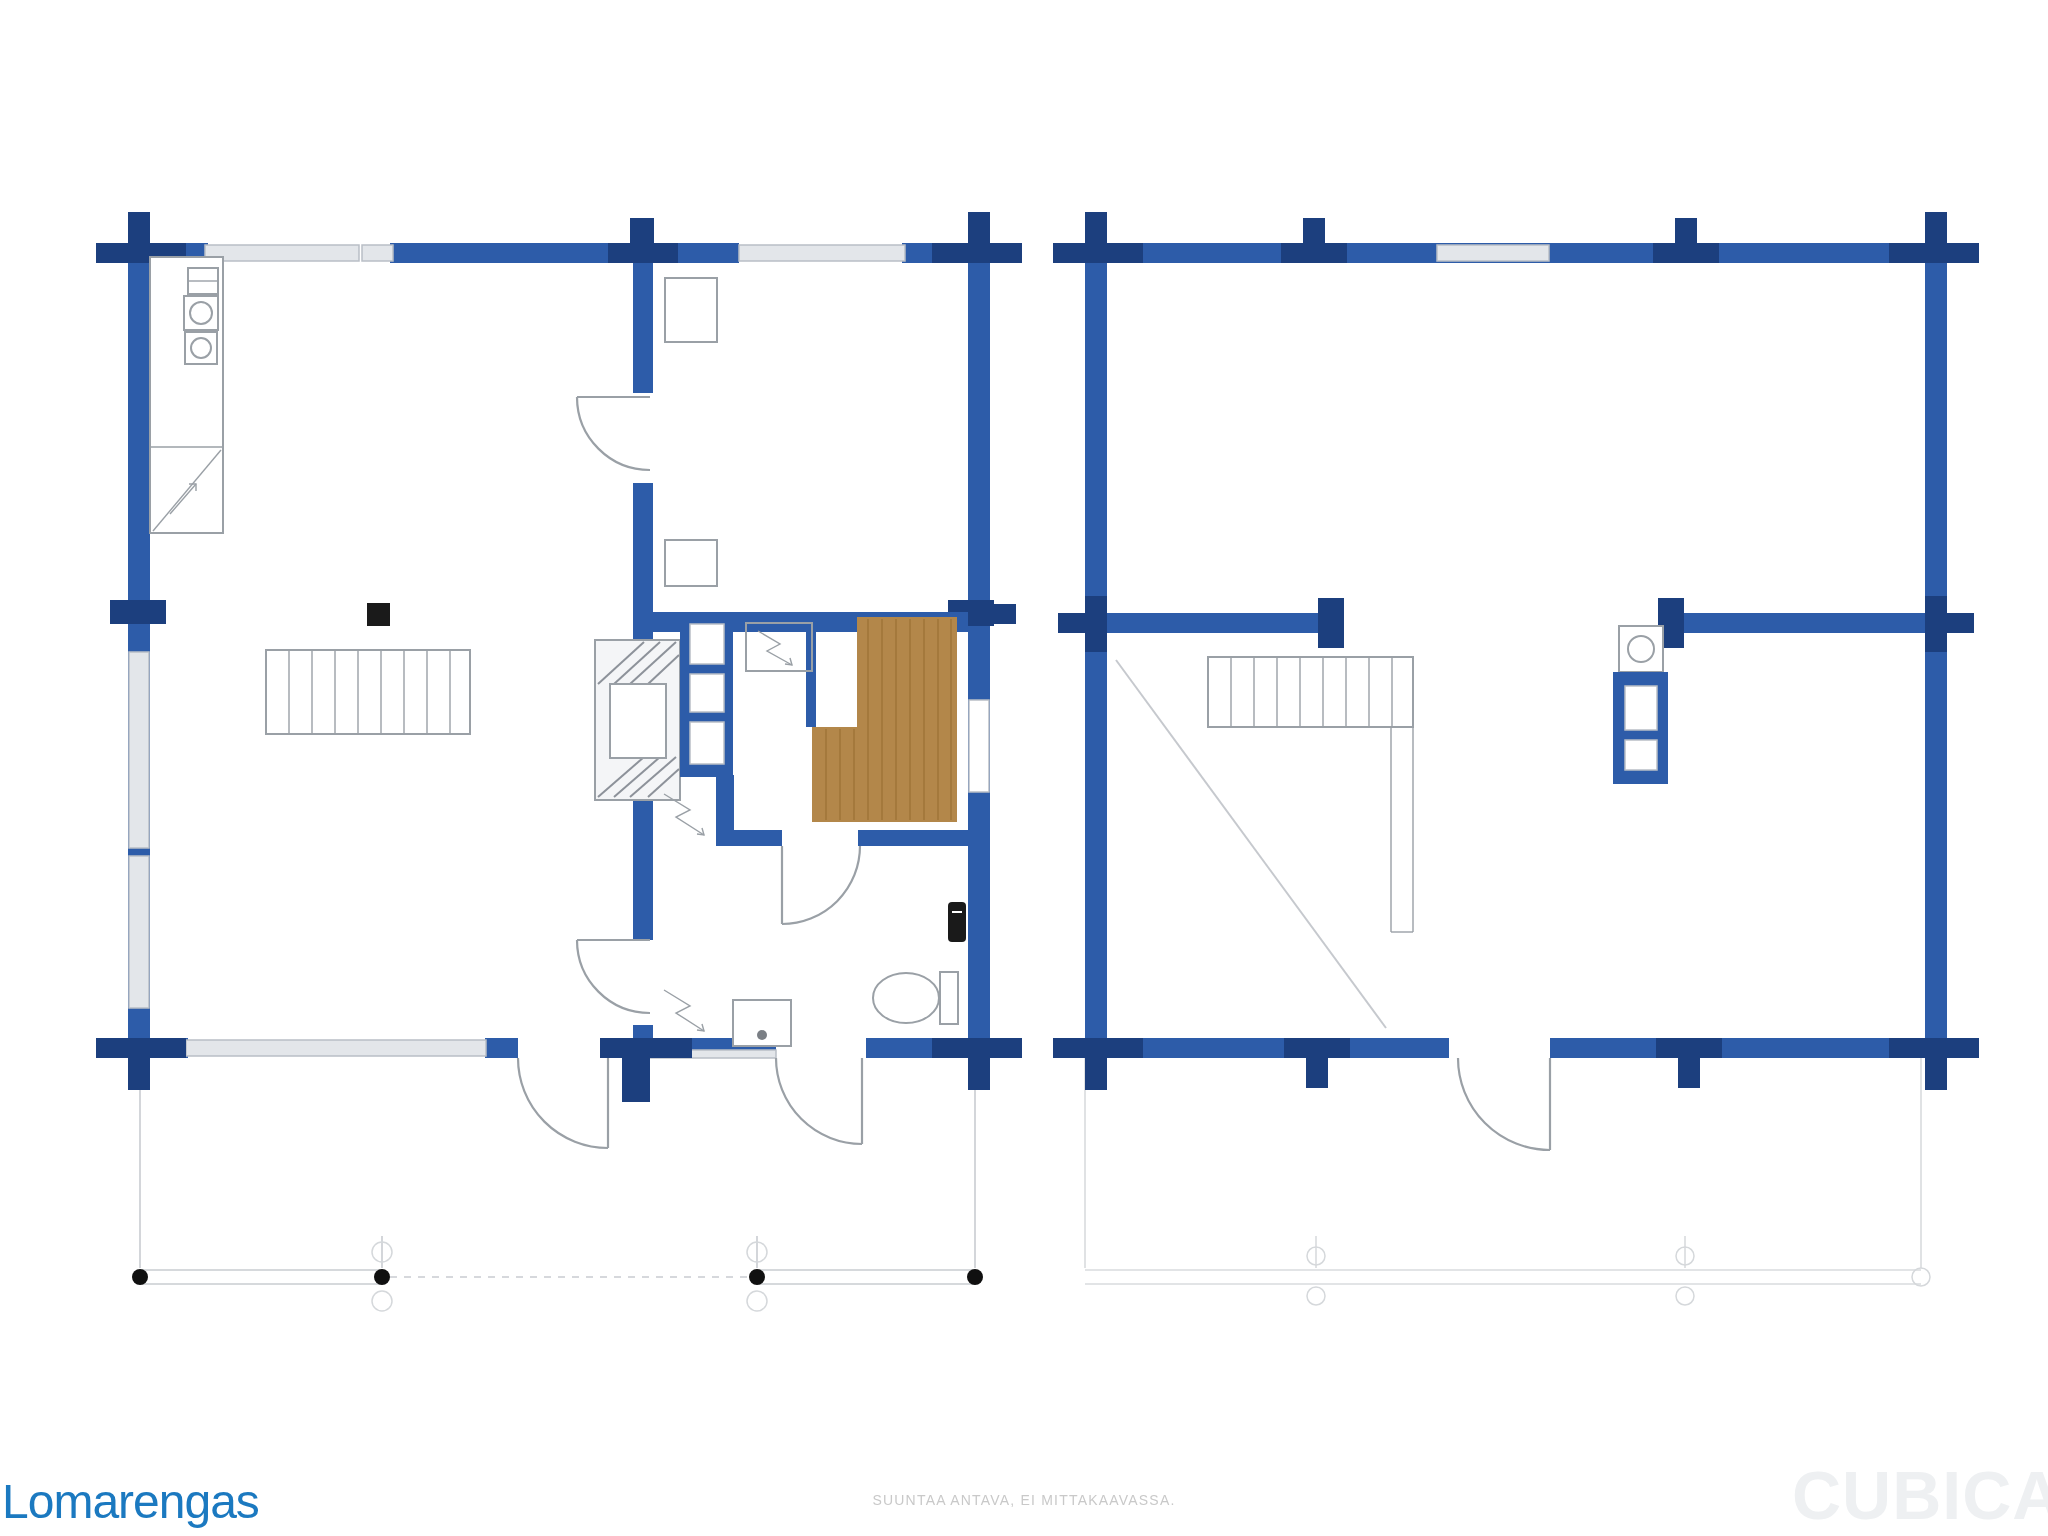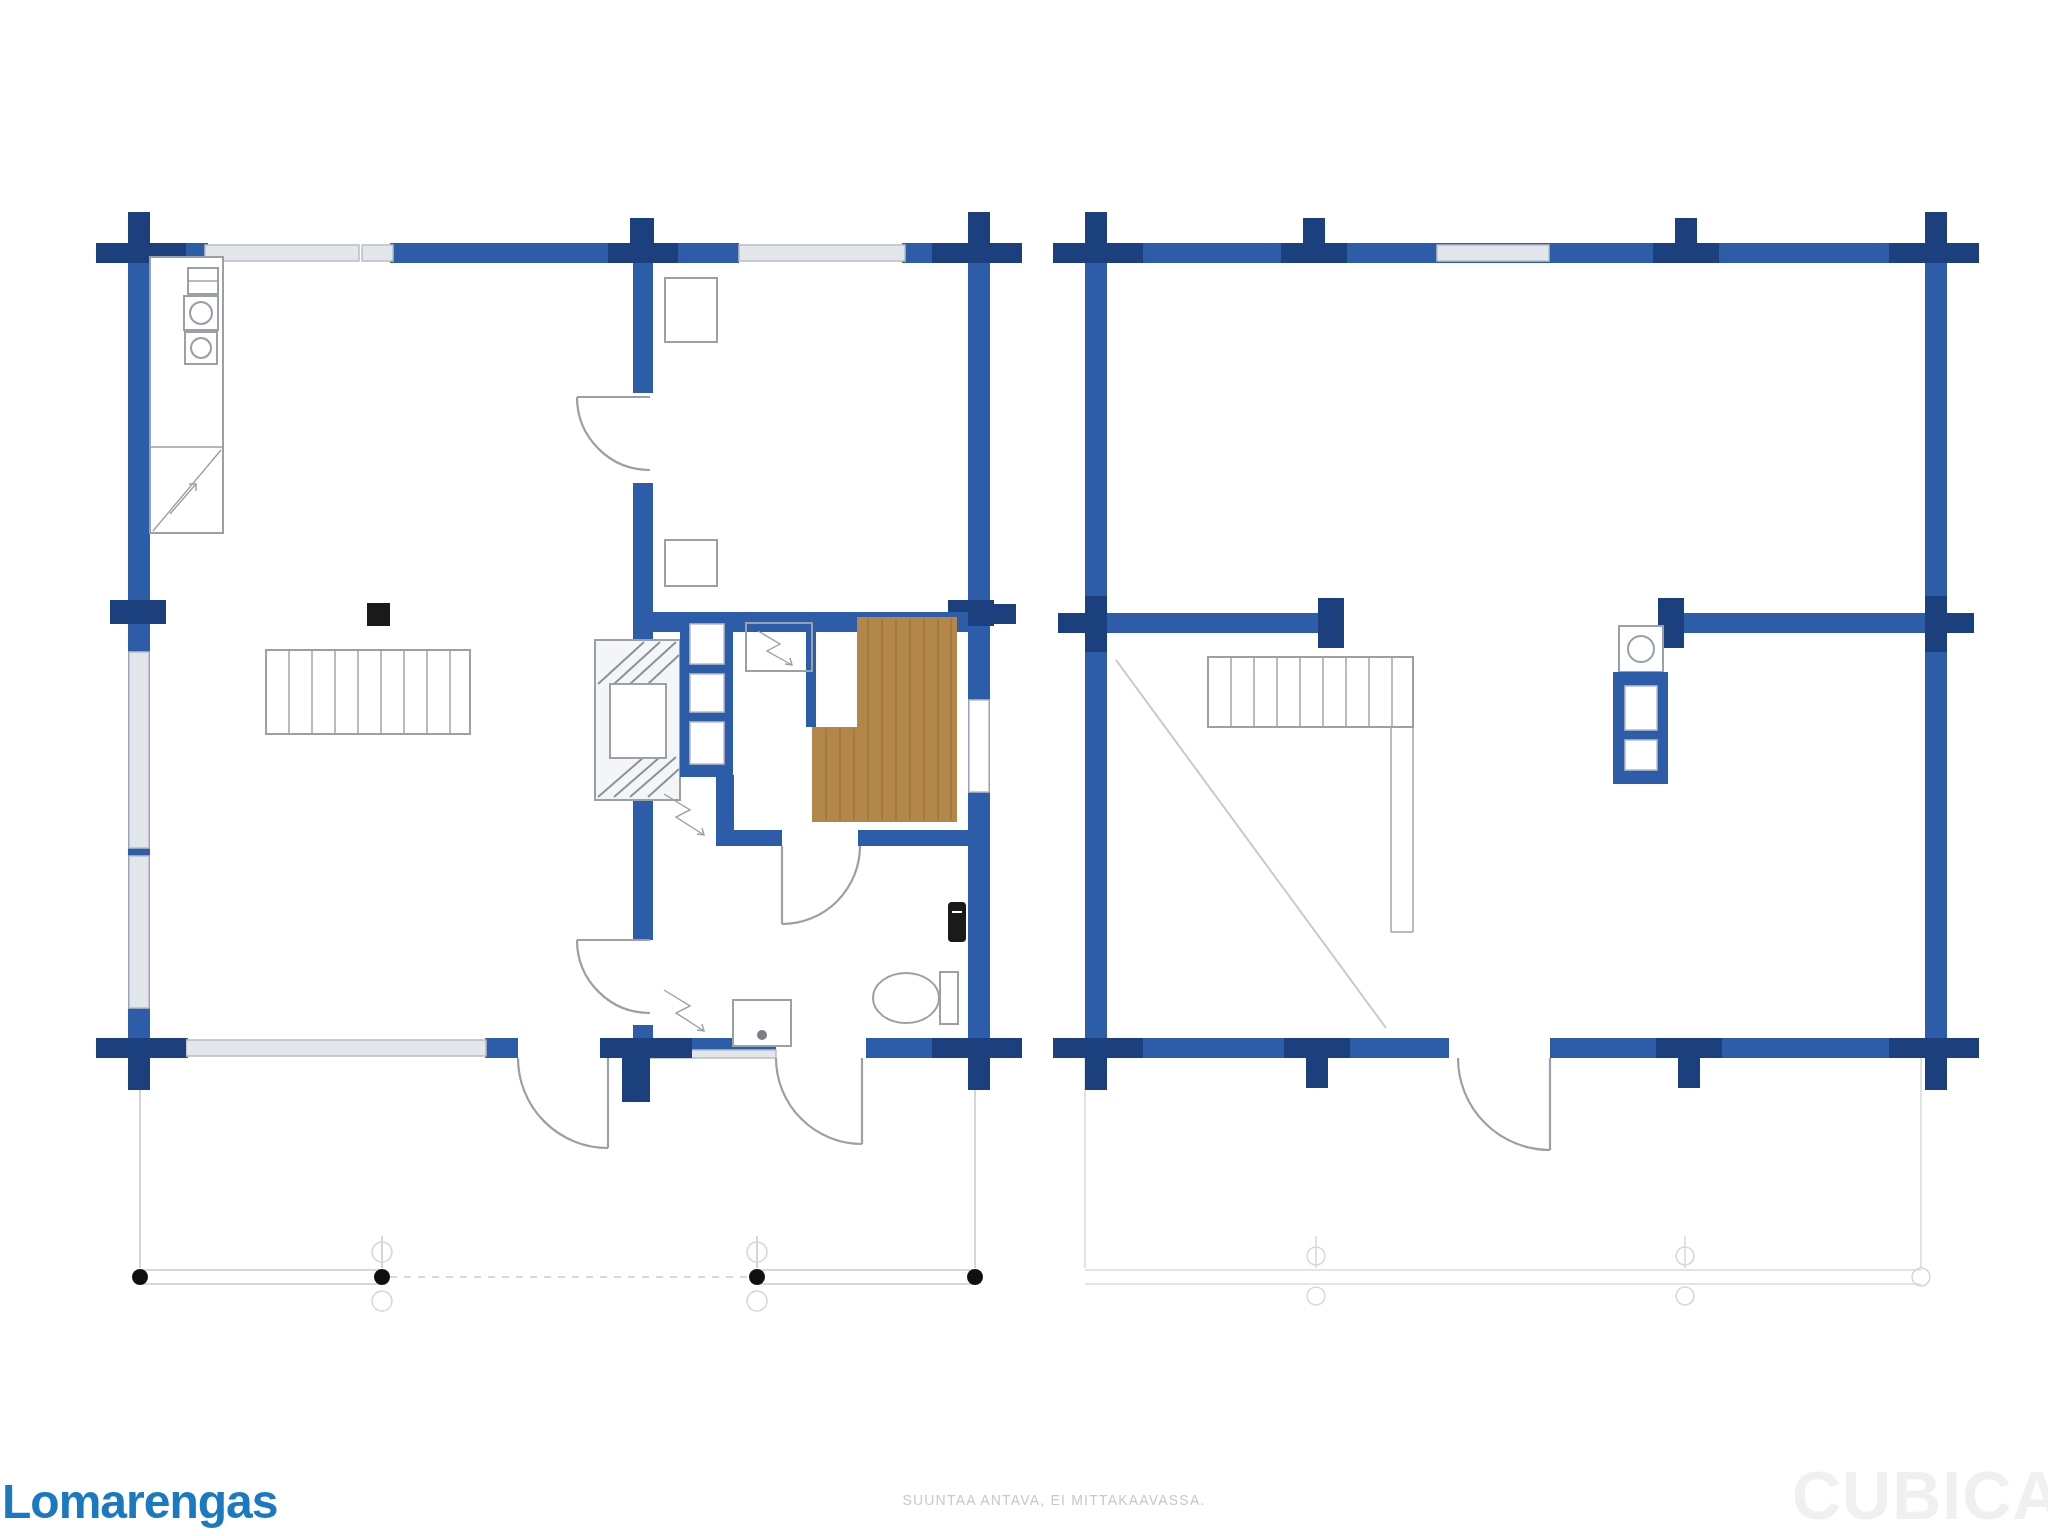--- a/index.html
+++ b/index.html
@@ -23,28 +23,27 @@
   .wood      {fill:var(--wood,#b3874a);}
   .woodline  {stroke:var(--wood-line,#9f7538);stroke-width:1.5;}
   .dark-fix  {fill:var(--fixture-dark,#1a1a1a);}
   .terr      {stroke:#c9ccd1;stroke-width:1.6;fill:none;}
   .terr-l    {stroke:#d9dbde;stroke-width:1.6;fill:none;}
   .dot       {fill:#101010;}
   .ring      {fill:none;stroke:#d5d8db;stroke-width:1.5;}
 
   .logo{
     position:absolute;left:2px;top:1474px;
-    font-size:48px;font-weight:700;letter-spacing:-1px;
+    font-size:48px;font-weight:400;letter-spacing:-1px;
     color:var(--logo,#1b79c0);
   }
   .footnote{
     position:absolute;left:50%;top:1492px;transform:translateX(-50%);
     font-size:14px;letter-spacing:1.2px;color:var(--note,#c9c9c9);
     white-space:nowrap;
-    margin-left:30px;
   }
   .watermark{
     position:absolute;left:1792px;top:1456px;width:256px;overflow:hidden;
     font-size:68px;font-weight:700;letter-spacing:1px;
     color:var(--watermark,#eef0f2);white-space:nowrap;
   }
 </style>
 </head>
 <body>
 

